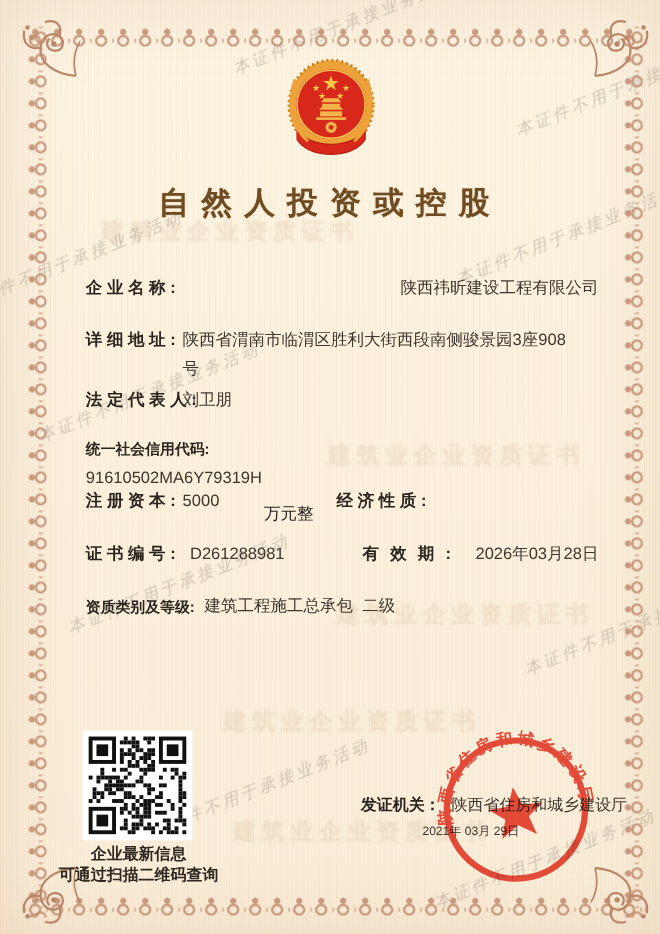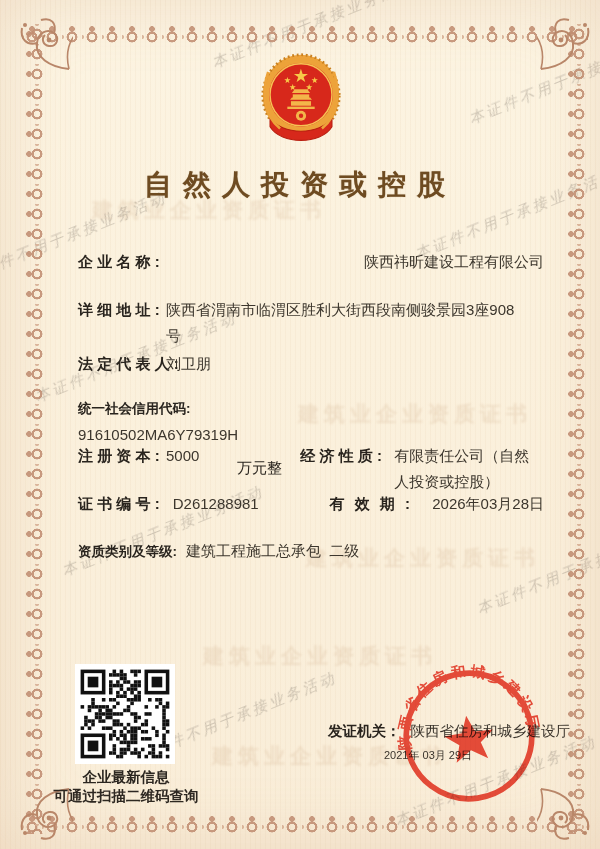--- a/index.html
+++ b/index.html
@@ -179,21 +179,20 @@
   </div>
   <div class="row r4">
     <span class="lbl">统一社会信用代码:</span>
     <span class="val">91610502MA6Y79319H</span>
   </div>
   <div class="row r5">
     <span class="lbl lblw">注 册 资 本 :</span>
     <span class="val cap-num">5000</span>
     <span class="cap-unit">万元整</span>
     <span class="lbl lbl2">经 济 性 质 :</span>
-    <span class="val econ">有限责任公司（自然人投资或控股）</span>
   </div>
   <div class="row r6">
     <span class="lbl lblw">证 书 编 号 :</span>
     <span class="val certno">D261288981</span>
     <span class="lbl lbl3">有 效 期 :</span>
     <span class="val">2026年03月28日</span>
   </div>
   <div class="row r7">
     <span class="lbl">资质类别及等级:</span>
     <span class="val">建筑工程施工总承包  二级</span>

